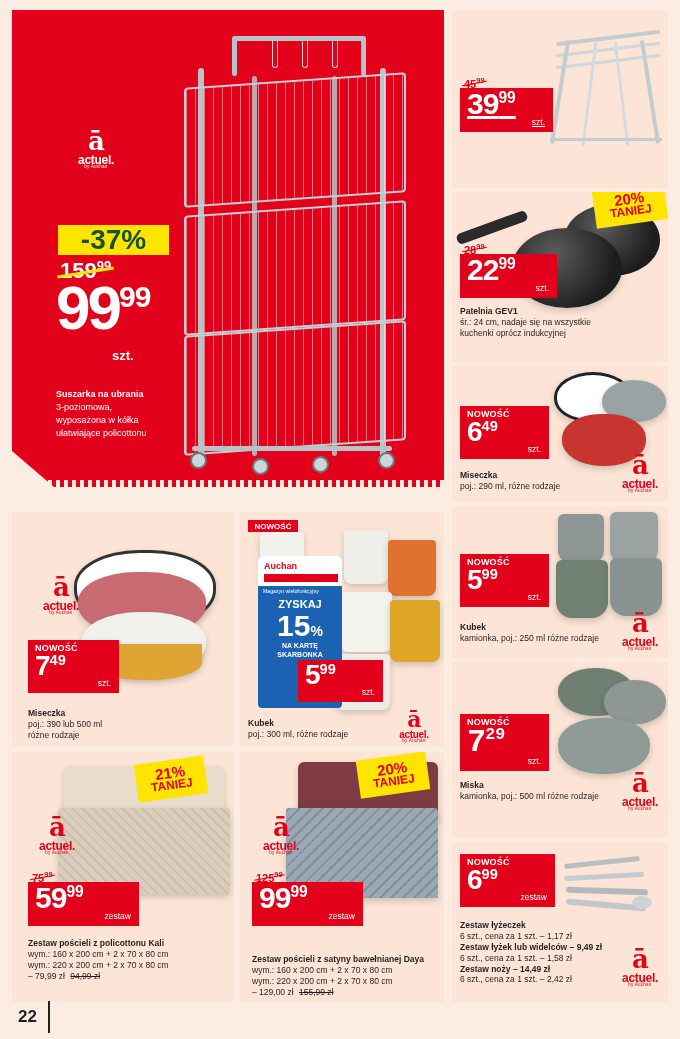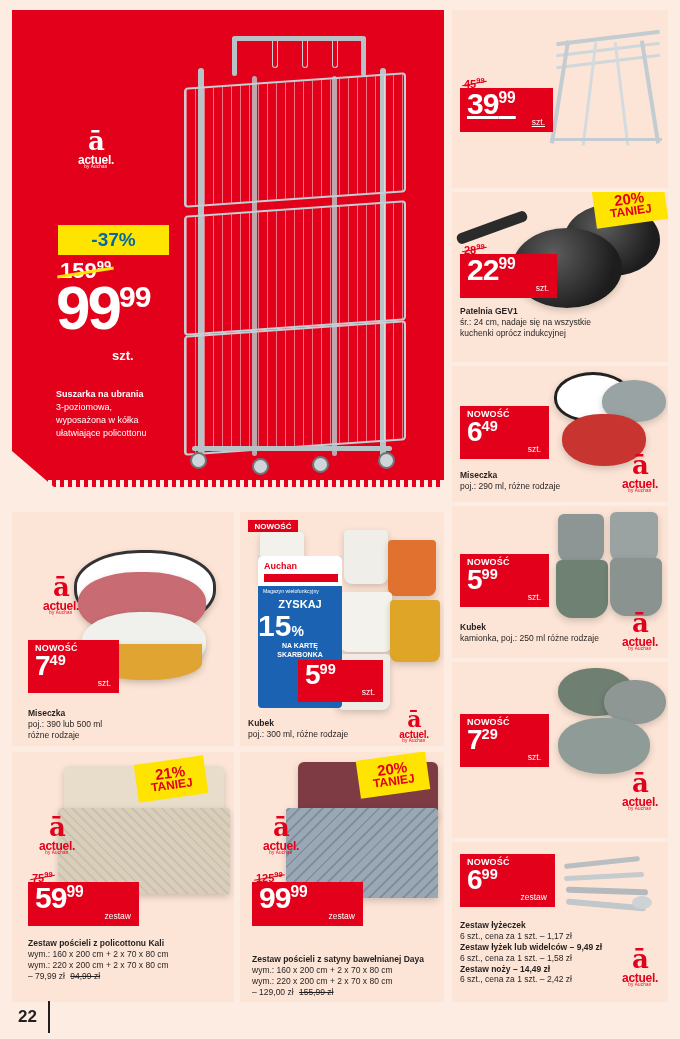--- a/index.html
+++ b/index.html
@@ -43,21 +43,21 @@
   .actuel.white .bar{background:#fff;}
 
   
   #hero{position:absolute;left:12px;top:10px;width:432px;height:477px;background:#e2001a;}
   #hero .fold{position:absolute;left:0;bottom:0;width:42px;height:36px;background:#fdece1;
      clip-path:polygon(0 100%,100% 100%,0 0);}
   #hero .dots{position:absolute;left:0;bottom:0;width:100%;height:7px;
      background:repeating-linear-gradient(90deg,#e2001a 0 4px,#fdece1 4px 8px);}
   .heroYellow{position:absolute;left:46px;top:215px;width:111px;height:30px;background:#ffe400;}
   .heroYellow span{position:absolute;inset:0;display:flex;align-items:center;justify-content:center;
-     color:#0369a1;font-weight:bold;font-size:19px;}
+     color:#14532d;font-weight:bold;font-size:28px;}
   .heroOld{position:absolute;left:48px;top:248px;color:#fff;font-weight:bold;font-size:22px;}
   .heroOld .c{font-size:13px;vertical-align:super;}
   .heroOld:after{content:"";position:absolute;left:-3px;right:-3px;top:50%;height:2.5px;background:#ffe400;transform:rotate(-9deg);}
   .heroBig{position:absolute;left:44px;top:272px;color:#fff;font-weight:bold;font-size:62px;line-height:.85;letter-spacing:-3px;}
   .heroBig .c{font-size:30px;vertical-align:super;letter-spacing:-1px;}
   .heroSzt{position:absolute;left:100px;top:338px;color:#fff;font-size:13px;font-weight:bold;}
   .heroDesc{position:absolute;left:44px;top:378px;color:#fff;font-size:9px;line-height:1.45;}
 
   
   .rack{position:absolute;left:150px;top:18px;width:265px;height:445px;}
@@ -244,26 +244,30 @@
     </div>
   </div>
 
   <div class="tile" style="left:452px;top:662px;width:216px;height:176px;">
     <div class="ph shadow" style="left:106px;top:6px;width:76px;height:48px;background:#6f7f72;border-radius:48%;"></div>
     <div class="ph shadow" style="left:152px;top:18px;width:62px;height:44px;background:#8e9794;border-radius:48%;"></div>
     <div class="ph shadow" style="left:106px;top:56px;width:92px;height:56px;background:#8e9b96;border-radius:46% 46% 48% 48%;"></div>
 
     <div class="pricebox" style="left:8px;top:52px;width:74px;">
       <div class="nowosc">NOWOŚĆ</div>
-      <div class="big" style="font-size:28px;">
+      <div class="big" style="font-size:32px;font-family:Liberation Mono, monospace;">
         <span>7</span><span class="cents">29</span>
       </div>
       <div class="unit">szt.</div>
     </div>
 
+    <div class="desc" style="position:absolute;left:8px;top:118px;width:140px;">
+      <div class="bold">Miska</div>
+      <div>kamionka, poj.: 500 ml różne rodzaje</div>
+    </div>
 
     <div class="actuel" style="left:158px;top:108px;width:60px;">
       <span class="a">ā</span>
       <span class="bar"></span>
       <span class="nm">actuel.</span>
       <span class="by">by Auchan</span>
     </div>
   </div>
 
   <div class="tile" style="left:452px;top:842px;width:216px;height:160px;">
@@ -338,21 +342,21 @@
     <div class="shadow" style="position:absolute;left:150px;top:88px;width:50px;height:62px;background:#dfa526;border-radius:4px 4px 8px 8px;"></div>
     <div class="shadow" style="position:absolute;left:96px;top:142px;width:54px;height:56px;background:#efece6;border-radius:4px 4px 8px 8px;"></div>
 
     <div style="position:absolute;left:18px;top:44px;width:84px;height:152px;background:#1b63b2;border-radius:4px;overflow:hidden;">
       <div style="background:#fff;height:30px;position:relative;">
         <div style="position:absolute;left:6px;top:5px;font-size:9px;font-weight:bold;color:#e2001a;">Auchan</div>
         <div style="position:absolute;left:6px;top:18px;right:4px;height:8px;background:#e2001a;"></div>
       </div>
       <div style="color:#fff;font-size:5.2px;padding:2px 5px;">Magazyn wielofunkcyjny</div>
       <div style="color:#fff;font-size:11px;font-weight:bold;text-align:center;margin-top:2px;">ZYSKAJ</div>
-      <div style="text-align:left;color:#fff;font-weight:bold;line-height:.9;margin-top:2px;">
+      <div style="text-align:center;color:#fff;font-weight:bold;line-height:.9;margin-top:2px;">
         <span style="font-size:30px;">15</span><span style="font-size:14px;">%</span>
       </div>
       <div style="color:#fff;font-size:7px;font-weight:bold;text-align:center;line-height:9px;margin-top:2px;">
         <div>NA KARTĘ</div>
         <div>SKARBONKA</div>
       </div>
     </div>
 
     <div class="pricebox" style="left:58px;top:148px;width:70px;">
       <div class="big" style="font-size:28px;">

